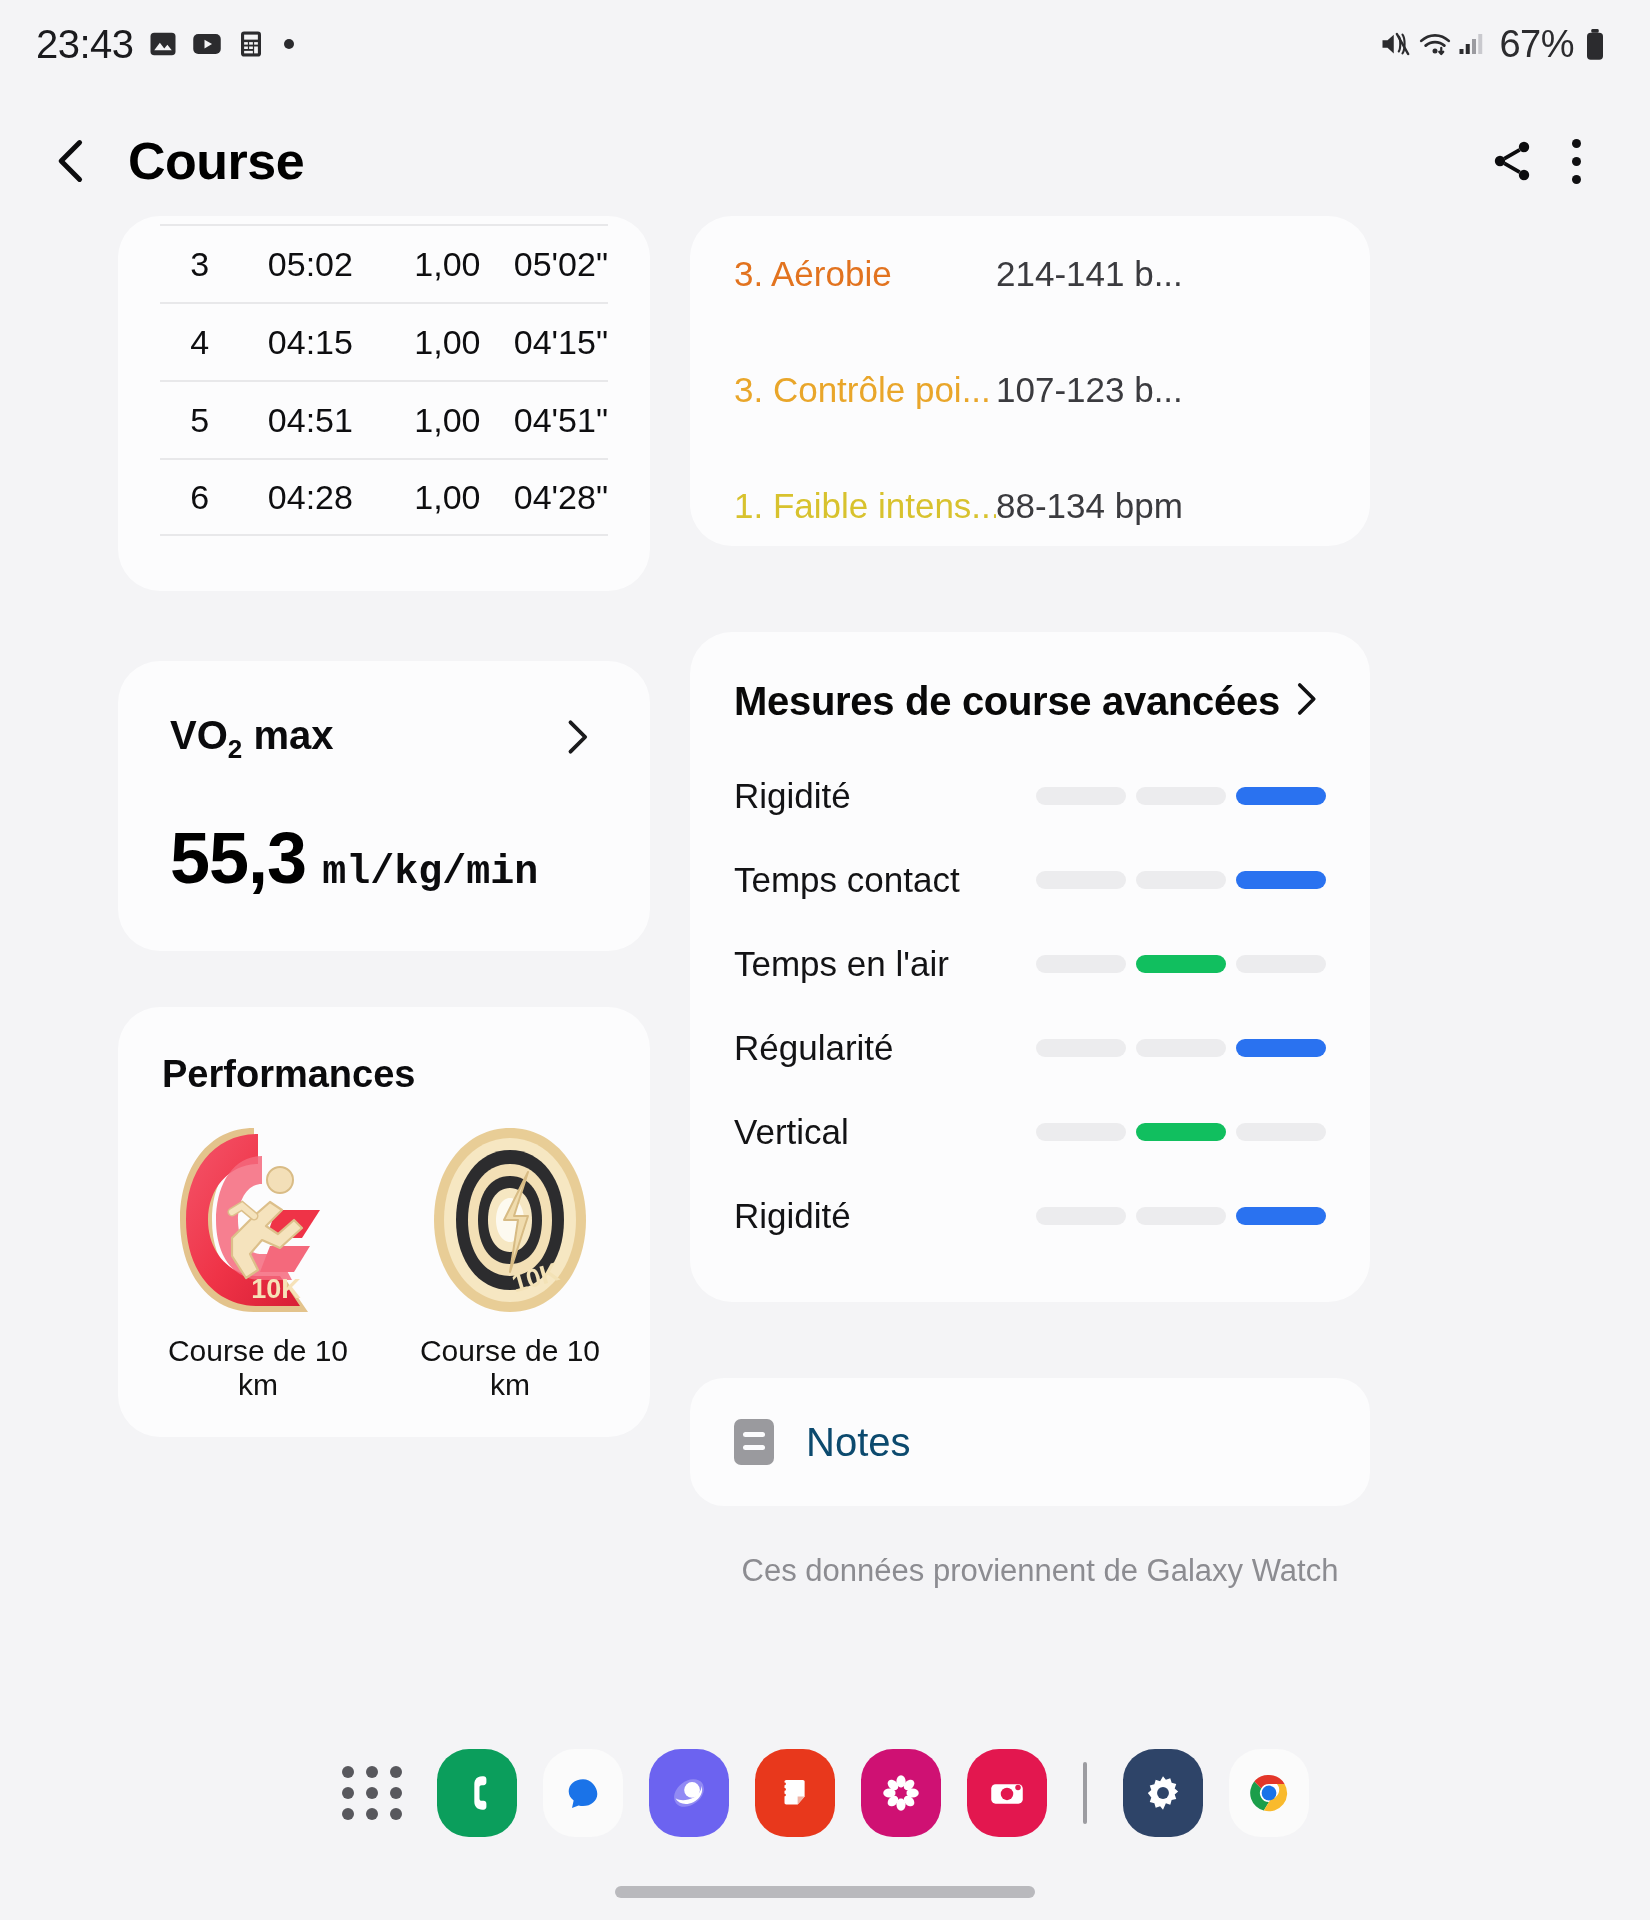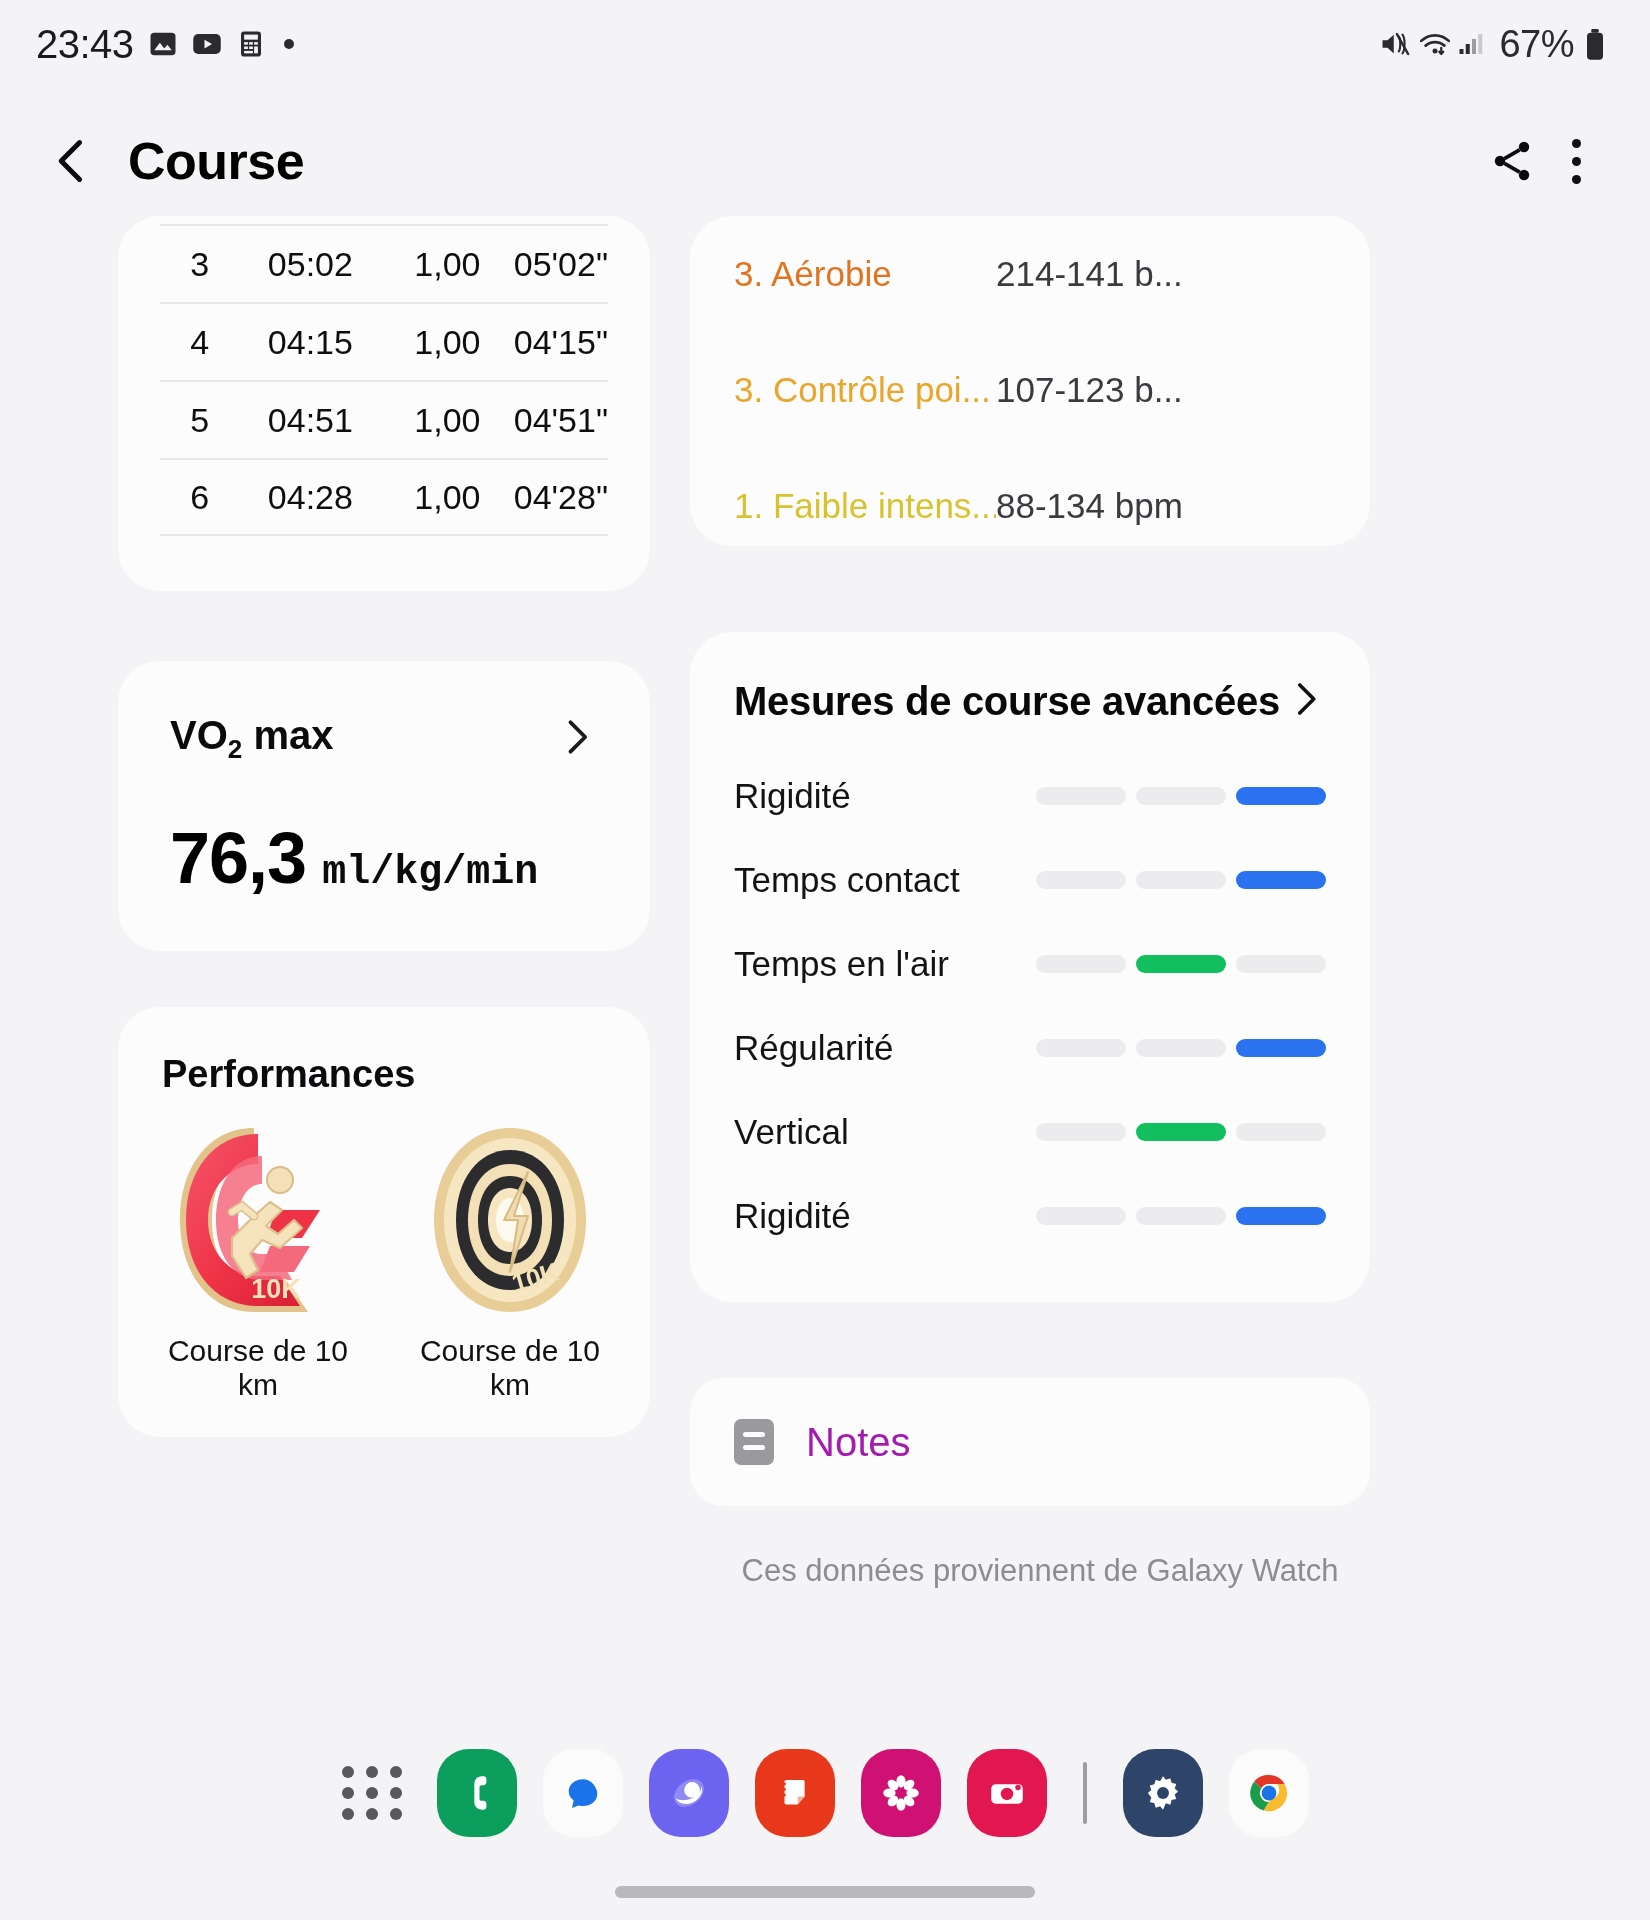--- a/index.html
+++ b/index.html
@@ -106,21 +106,21 @@
   .notes-card { margin-top: 76px; width: 680px; height: 128px; border-radius: 34px;
                 display:flex; align-items:center; padding: 0 44px; gap: 32px; }
   .notes-ico { width: 40px; height: 46px; background:#9a9a9e; border-radius: 7px;
                position:relative; }
   .notes-ico::before, .notes-ico::after {
     content:""; position:absolute; left: 9px; width: 22px; height: 5px;
     background:#fcfcfd; border-radius: 3px;
   }
   .notes-ico::before { top: 13px; }
   .notes-ico::after { top: 26px; }
-  .notes-ph { font-size: 40px; color:#a21caf; }
+  .notes-ph { font-size: 40px; color:#0c4a6e; }
 
   .footnote { margin-top: 44px; width: 700px; font-size: 31px; color:#8c8c91;
               text-align:center; line-height: 1.35; }
 
   
   .dock {
     position:absolute; left:0; right:0; bottom: 72px; height: 110px;
     display:flex; align-items:center; justify-content:center; gap: 26px;
   }
   .dock-grid { width: 62px; height: 62px; display:grid; grid-template-columns: repeat(3,1fr);
@@ -275,21 +275,21 @@
       <div class="card vo2-card">
         <div class="vo2-head">
           <div class="vo2-title"><span>VO</span><sub>2</sub><span> max</span></div>
           <span>
             <svg viewBox="0 0 24 24" width="44" height="44">
                 <path d="M9 4l8 8-8 8" stroke="#1b1b1d" stroke-width="2.1" fill="none" stroke-linecap="round" stroke-linejoin="round"></path>
               </svg>
           </span>
         </div>
         <div class="vo2-val">
-          <span class="vo2-num">76,3</span>
+          <span class="vo2-num">55,3</span>
           <span class="vo2-unit">ml/kg/min</span>
         </div>
       </div>
 
       <div class="card perf-card">
         <div class="perf-title">Performances</div>
         <div class="perf-row">
 
           <div class="perf-item">
             <div class="perf-medal">

